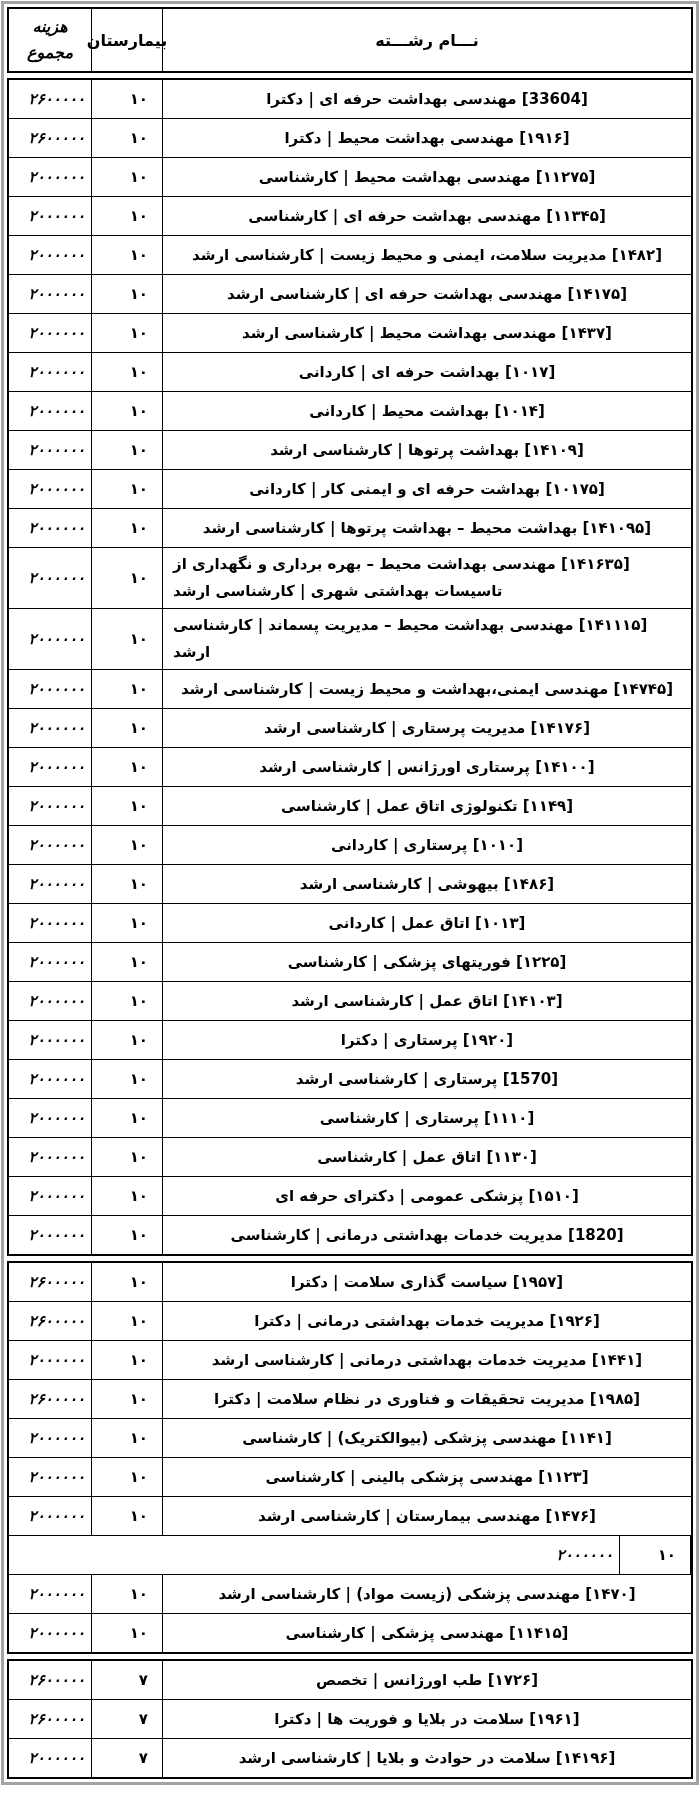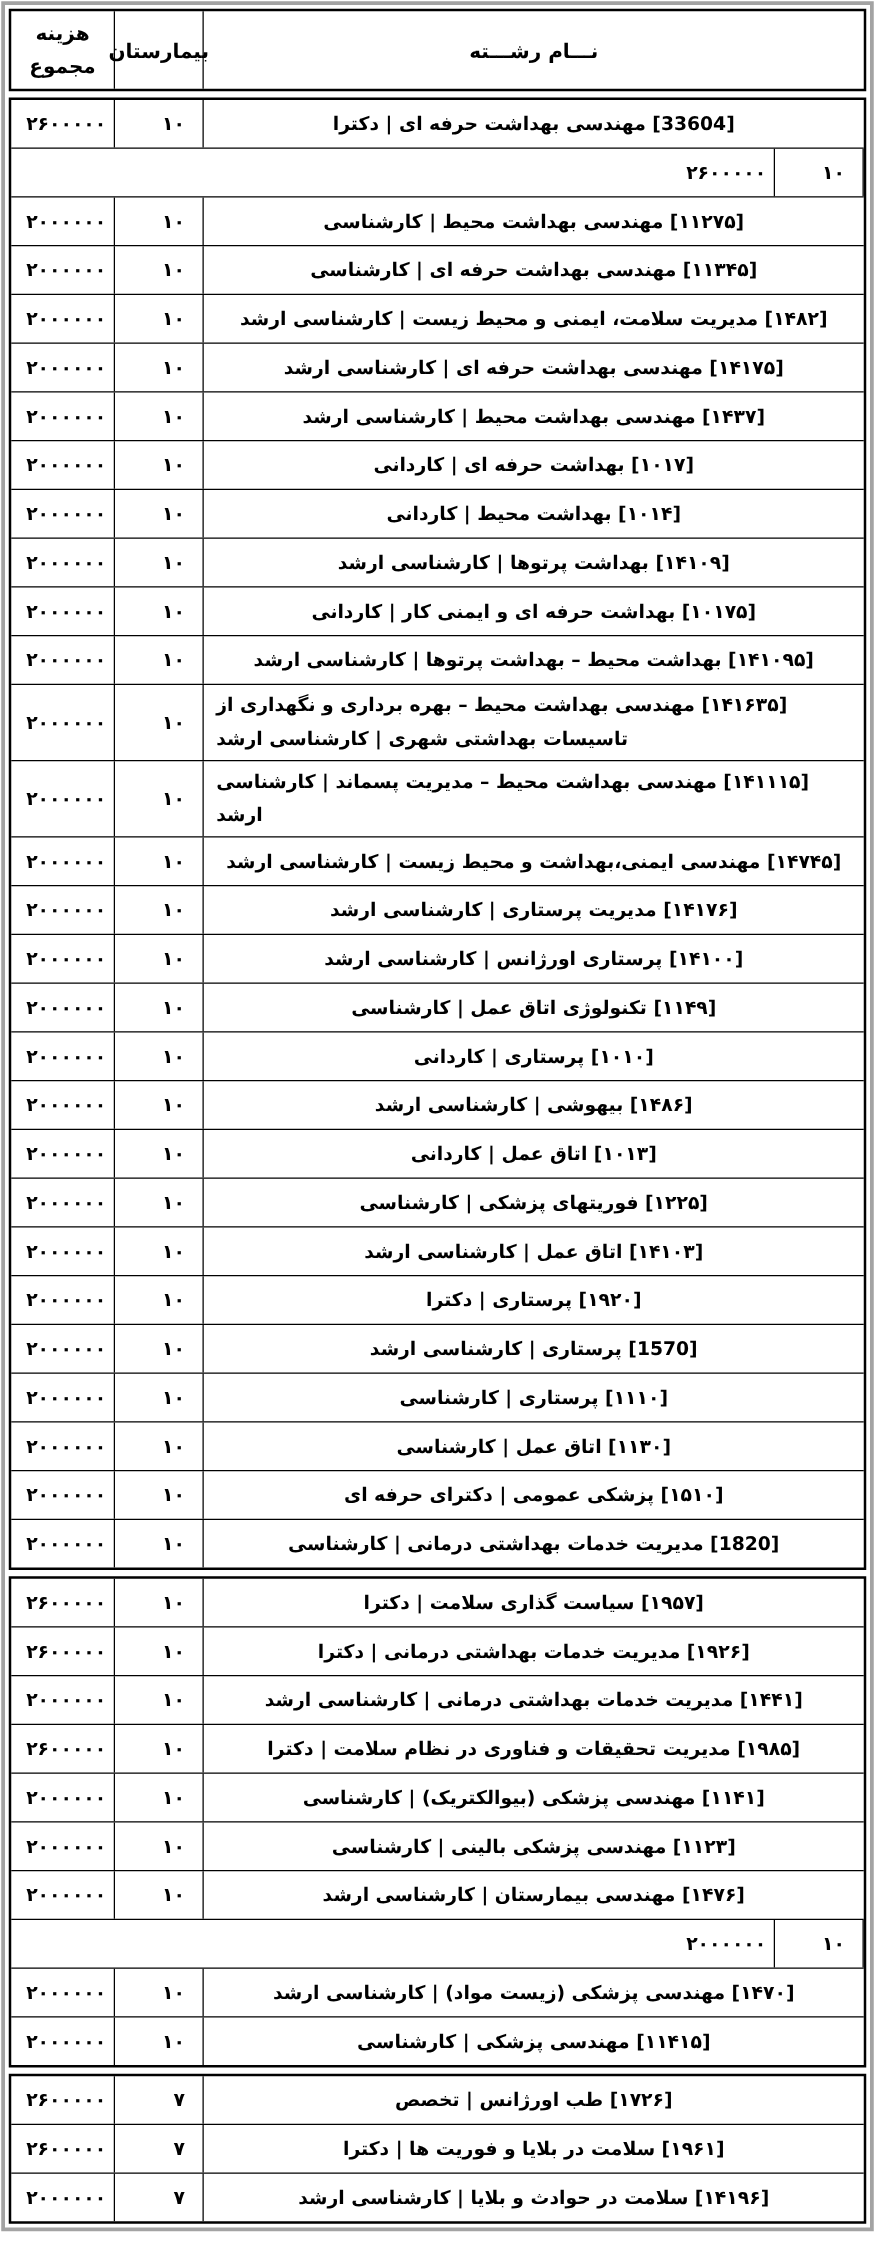--- a/index.html
+++ b/index.html
@@ -56,20 +56,21 @@
     border-left: 1.5px solid #000000;
     border-right: 1.5px solid #000000;
     justify-content: flex-start; 
     padding: 0 14px 0 6px;
   }
   .cost-cell {
     width: 82px;
     justify-content: flex-start;
     padding: 0 6px;
     letter-spacing: 0.5px;
+    font-style: italic;
   }
   .header-section .row { min-height: 62px; }
   .header-section .cell { font-size: 16px; }
   .header-section .cost-cell,
   .header-section .score-cell {
     justify-content: center;
     padding: 0 4px;
     text-align: center;
   }
   .cost-header-label {
@@ -93,20 +94,21 @@
     </div>
 
     <div id="sections">
         <div class="section body-section">
           <div class="row">
             <div class="cell name-cell">[33604] مهندسی بهداشت حرفه ای | دکترا</div>
             <div class="cell score-cell">۱۰</div>
             <div class="cell cost-cell">۲۶۰۰۰۰۰</div>
           </div>
           <div class="row">
+            <div class="cell name-cell">[۱۹۱۶] مهندسی بهداشت محیط | دکترا</div>
             <div class="cell score-cell">۱۰</div>
             <div class="cell cost-cell">۲۶۰۰۰۰۰</div>
           </div>
           <div class="row">
             <div class="cell name-cell">[۱۱۲۷۵] مهندسی بهداشت محیط | کارشناسی</div>
             <div class="cell score-cell">۱۰</div>
             <div class="cell cost-cell">۲۰۰۰۰۰۰</div>
           </div>
           <div class="row">
             <div class="cell name-cell">[۱۱۳۴۵] مهندسی بهداشت حرفه ای | کارشناسی</div>

